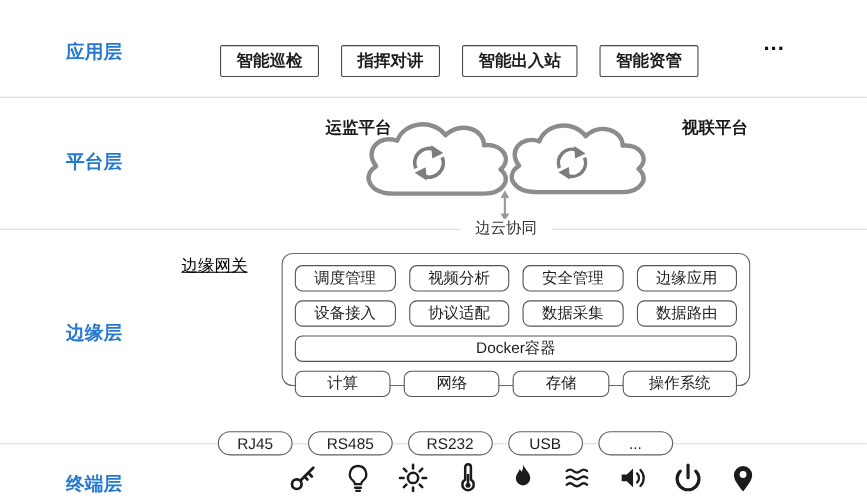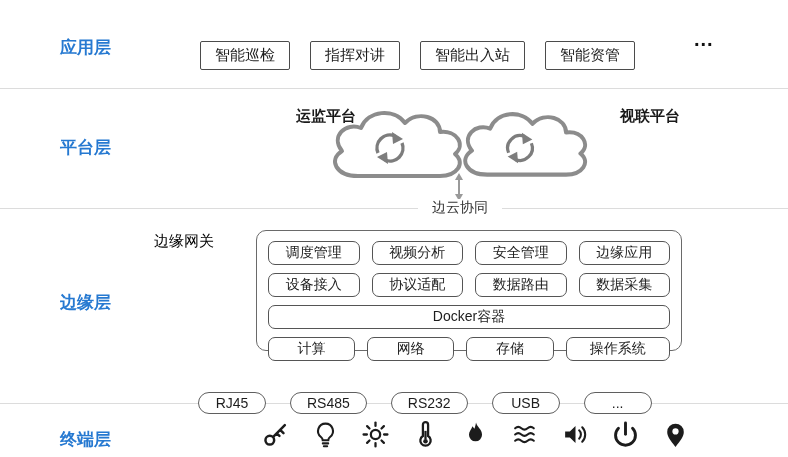--- a/index.html
+++ b/index.html
@@ -7,45 +7,45 @@
     width:788px;height:457px;position:relative;background:#ffffff;
     font-family:"Liberation Sans","DejaVu Sans",sans-serif;
     overflow:hidden;color:#222;
   }
   .divider{position:absolute;left:0;width:788px;height:1px;background:#dcdcdc;z-index:0;}
   .layer-label{position:absolute;left:60px;font-size:17px;font-weight:700;color:#2679d1;z-index:2;}
 
   
   .app-row{position:absolute;left:200px;top:41px;display:flex;gap:20px;z-index:1;}
   .app-box{border:1px solid #4b4b4b;border-radius:2px;background:#fff;padding:4px 14px;
-    font-size:15px;color:#1d1d1d;white-space:nowrap;}
+    font-size:15px;color:#1d1d1d;white-space:nowrap;font-weight:bold;}
   .app-more{position:absolute;left:694px;top:28px;font-size:20px;font-weight:700;color:#111;letter-spacing:1px;z-index:1;}
 
   
   .platform-name{position:absolute;top:107px;font-size:15px;font-weight:700;color:#1a1a1a;z-index:2;}
   .platform-name.left{left:296px;}
   .platform-name.right{left:620px;}
   .clouds{position:absolute;left:316px;top:92px;z-index:1;}
   .v-arrow{position:absolute;left:451px;top:172px;z-index:1;}
   .collab-label{position:absolute;left:418px;top:199px;width:84px;text-align:center;
     font-size:14px;color:#333;background:#fff;z-index:2;}
 
   
-  .gateway-label{position:absolute;left:154px;top:232px;font-size:15px;color:#000;z-index:1;}
+  .gateway-label{position:absolute;left:165px;top:232px;font-size:15px;color:#000;z-index:1;text-decoration:underline;}
   .gateway-box{position:absolute;left:256px;top:230px;width:426px;height:121px;box-sizing:border-box;
     border:1.5px solid #6a6a6a;border-radius:10px;background:#fff;z-index:1;
     padding:10px 11px;display:flex;flex-direction:column;gap:8px;}
   .gw-row{display:flex;gap:12px;}
   .chip{flex:1;border:1.4px solid #555;border-radius:7px;background:#fff;text-align:center;
     font-size:14px;color:#1d1d1d;padding:2px 0;white-space:nowrap;}
   .chip.wide{flex:1.2;}
   .chip.full{flex:1;}
 
   
-  .pill-row{position:absolute;left:198px;top:392px;display:flex;gap:24px;z-index:1;}
+  .pill-row{position:absolute;left:198px;top:392px;display:flex;gap:14px;z-index:1;}
   .pill{border:1.4px solid #5f5f5f;border-radius:12px;background:#fff;text-align:center;
     font-size:14px;color:#1d1d1d;padding:2px 16px;white-space:nowrap;min-width:34px;}
   .icon-row{position:absolute;left:261px;top:420px;display:flex;gap:21px;align-items:center;z-index:1;}
   .icon-wrap{width:29px;height:29px;display:flex;align-items:center;justify-content:center;}
   .icon-wrap svg{width:29px;height:29px;}
 </style>
 </head>
 <body>
 
 <div class="divider" style="top:88px"></div>
@@ -105,22 +105,22 @@
 <div class="gateway-box">
   <div class="gw-row">
     <div class="chip">调度管理</div>
     <div class="chip">视频分析</div>
     <div class="chip">安全管理</div>
     <div class="chip">边缘应用</div>
   </div>
   <div class="gw-row">
     <div class="chip">设备接入</div>
     <div class="chip">协议适配</div>
+    <div class="chip">数据采集</div>
     <div class="chip">数据路由</div>
-    <div class="chip">数据采集</div>
   </div>
   <div class="gw-row">
     <div class="chip full">Docker容器</div>
   </div>
   <div class="gw-row">
     <div class="chip">计算</div>
     <div class="chip">网络</div>
     <div class="chip">存储</div>
     <div class="chip wide">操作系统</div>
   </div>

